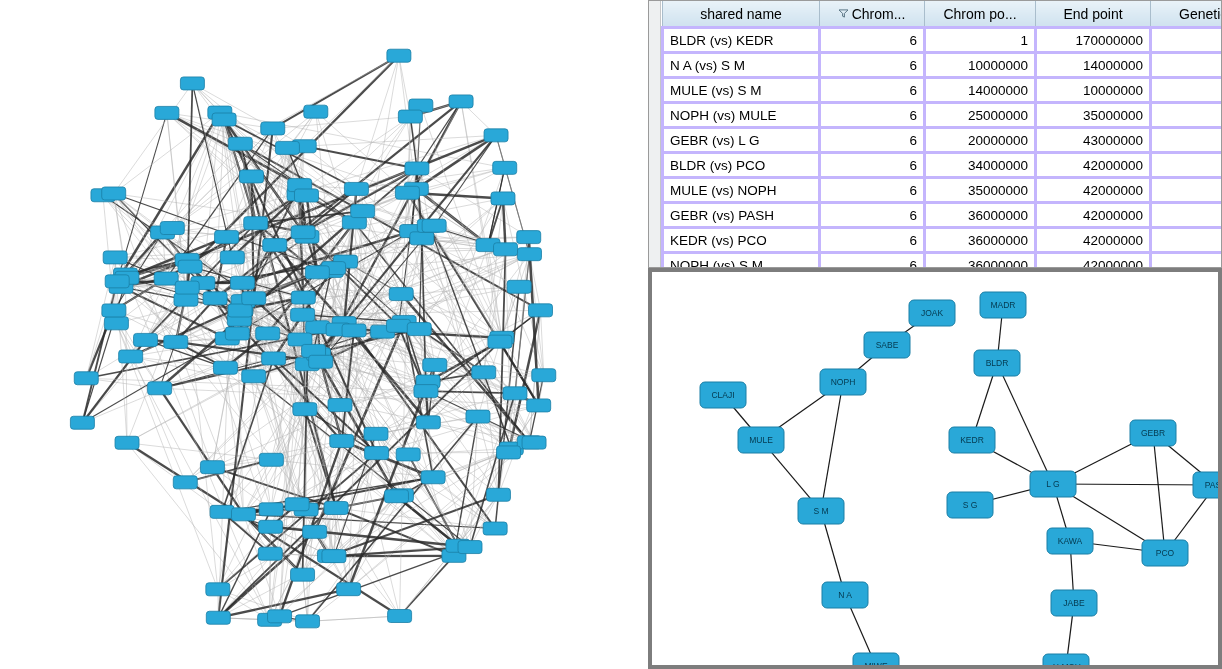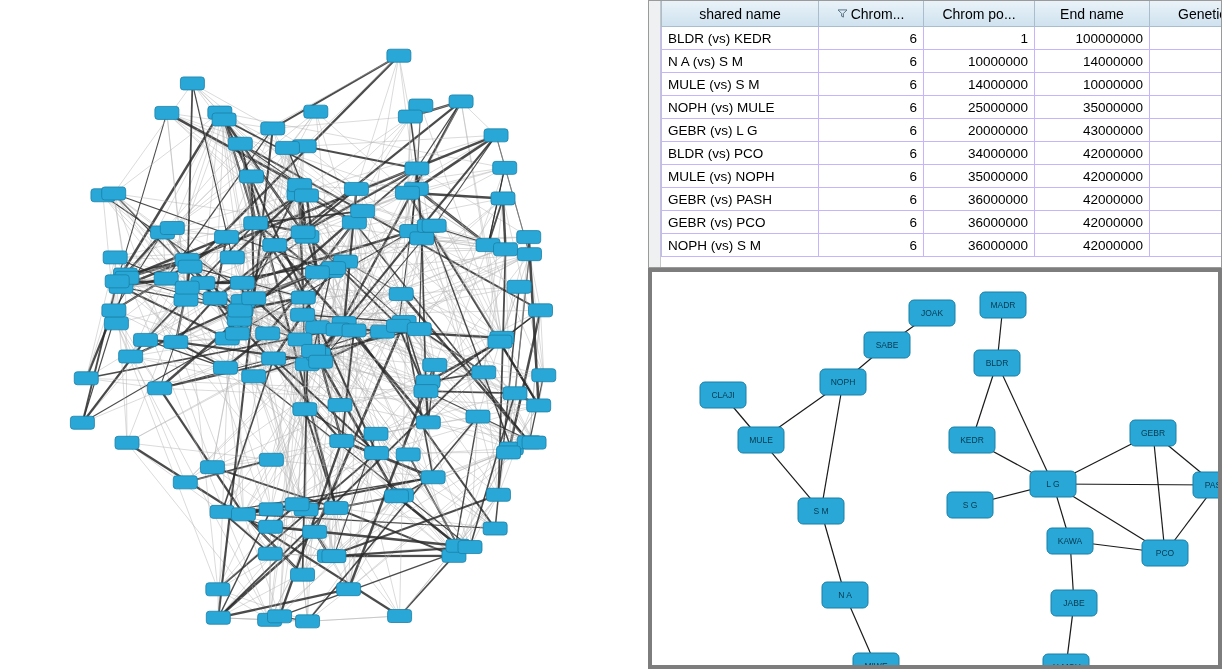--- a/index.html
+++ b/index.html
@@ -64,21 +64,21 @@
     border-top: none;
     height: 25px;
     font-weight: normal;
     font-size: 14px;
     text-align: center;
     padding: 0 4px;
     white-space: nowrap;
     overflow: hidden;
   }
   table.grid td {
-    border: 1px solid #c4b5fd;
+    border: 3px solid #c4b5fd;
     height: 22px;
     padding: 0 6px;
     white-space: nowrap;
     overflow: hidden;
     background: #ffffff;
   }
   td.num { text-align: right; }
   td.name { text-align: left; }
   .filter-icon {
     display: inline-block;
@@ -1238,36 +1238,36 @@
               <span>Chrom...</span>
             </span>
           </th>
           <th style="width:102px">
             <span class="th-inner">
               <span>Chrom po...</span>
             </span>
           </th>
           <th style="width:106px">
             <span class="th-inner">
-              <span>End name</span>
+              <span>End point</span>
             </span>
           </th>
           <th style="width:108px">
             <span class="th-inner">
               <span>Genetic...</span>
             </span>
           </th>
         </tr>
       </thead>
       <tbody id="tbody">
           <tr>
             <td class="name">BLDR (vs) KEDR</td>
             <td class="num">6</td>
             <td class="num">1</td>
-            <td class="num">100000000</td>
+            <td class="num">170000000</td>
             <td class="num">192.0</td>
           </tr>
           <tr>
             <td class="name">N A (vs) S M</td>
             <td class="num">6</td>
             <td class="num">10000000</td>
             <td class="num">14000000</td>
             <td class="num">6.6</td>
           </tr>
           <tr>
@@ -1306,21 +1306,21 @@
             <td class="num">10.5</td>
           </tr>
           <tr>
             <td class="name">GEBR (vs) PASH</td>
             <td class="num">6</td>
             <td class="num">36000000</td>
             <td class="num">42000000</td>
             <td class="num">8.9</td>
           </tr>
           <tr>
-            <td class="name">GEBR (vs) PCO</td>
+            <td class="name">KEDR (vs) PCO</td>
             <td class="num">6</td>
             <td class="num">36000000</td>
             <td class="num">42000000</td>
             <td class="num">8.4</td>
           </tr>
           <tr>
             <td class="name">NOPH (vs) S M</td>
             <td class="num">6</td>
             <td class="num">36000000</td>
             <td class="num">42000000</td>

